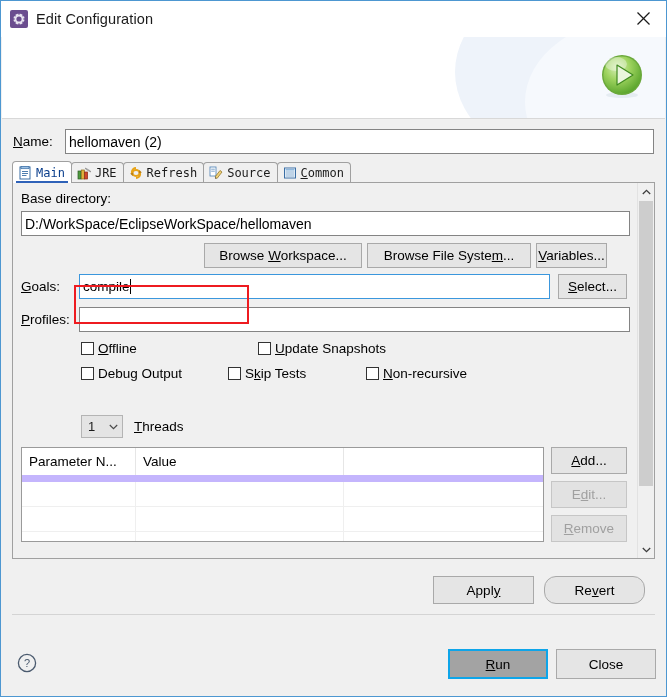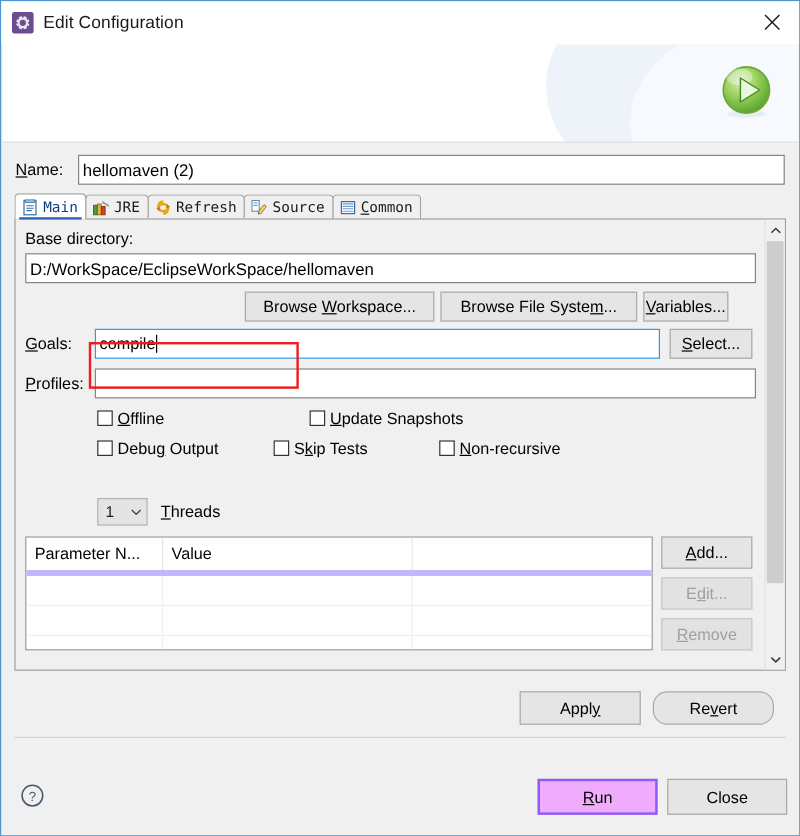--- a/index.html
+++ b/index.html
@@ -179,22 +179,22 @@
     background: #e5e5e5;
     font-size: 13.5px;
     color: #000;
     display: flex; align-items: center; justify-content: center;
     height: 25px;
     white-space: nowrap;
     cursor: default;
   }
   .btn.disabled { color: #a0a0a0; border-color: #c6c6c6; background: #e2e2e2; }
   .btn.focus {
-    border: 2px solid #8b5cf6;
-    background: #f0abfc;
+    border: 2px solid #0ea5e9;
+    background: #a3a3a3;
   }
 
   .checkrow { position: absolute; display: flex; align-items: center; }
   .cbx {
     width: 13px; height: 13px; box-sizing: border-box;
     border: 1px solid #333; background: #fff;
     margin-right: 4px; flex: none;
   }
   .cbl { font-size: 13.5px; color: #000; white-space: nowrap; }
 
@@ -211,21 +211,21 @@
   
   #paramtable {
     position: absolute;
     box-sizing: border-box;
     border: 1px solid #9a9a9a;
     background: #ffffff;
     overflow: hidden;
   }
   #paramtable .thead {
     display: flex; height: 27px; align-items: center;
-    border-bottom: 5px solid #c4b5fd;
+    border-bottom: 7px solid #c4b5fd;
   }
   #paramtable .th {
     font-size: 13.5px; color: #000; padding-left: 7px;
     box-sizing: border-box; height: 27px;
     display: flex; align-items: center;
     border-right: 1px solid #e6e6e6;
     white-space: nowrap; overflow: hidden;
   }
   #paramtable .trow { display: flex; height: 24px; border-bottom: 1px solid #efefef; }
   #paramtable .td {

